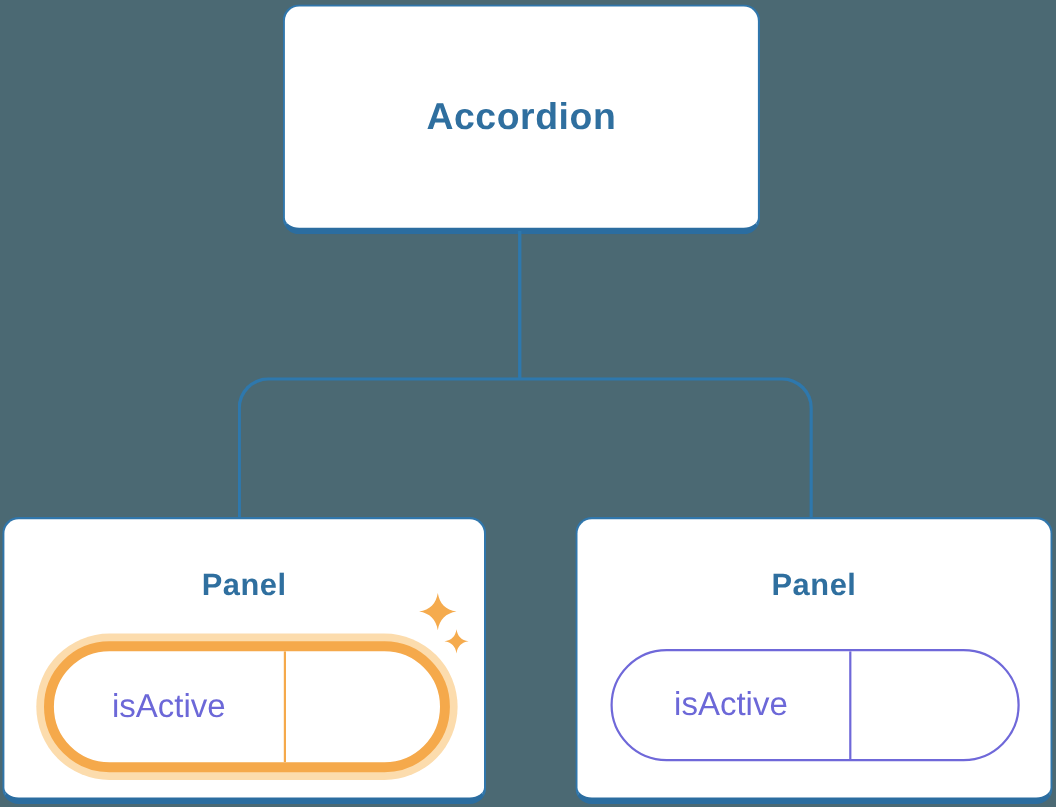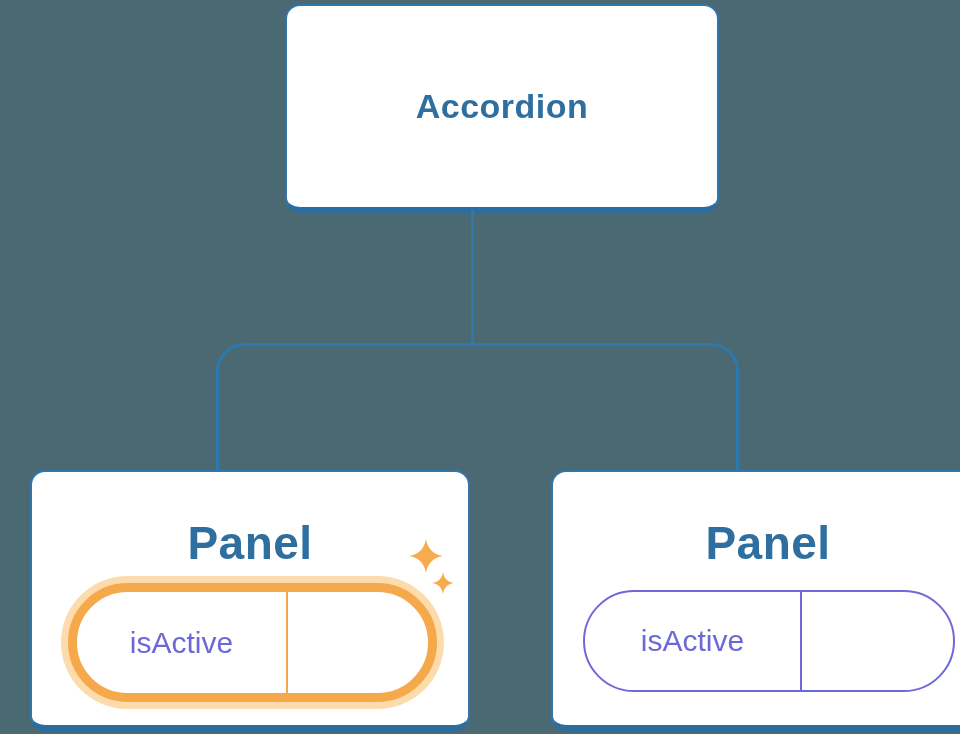--- a/index.html
+++ b/index.html
@@ -27,21 +27,20 @@
     background: var(--canvas-bg);
   }
 
   
   .card {
     position: absolute;
     background: var(--node-fill);
     border: 2.5px solid var(--node-border);
     border-bottom: 6px solid var(--node-border-bottom);
     border-radius: 15px;
-    margin-left: 28px;
   }
   .root-card {
     left: 257px; top: 4px;
     width: 434px; height: 209px;
     display: flex; align-items: center; justify-content: center;
   }
   .root-label {
     color: var(--node-text);
     font-size: 34px;
     font-weight: 600;
@@ -66,21 +65,21 @@
   }
 
   
   .panel-card-left  { left: 2px;   top: 470px; width: 440px; height: 261px; }
   .panel-card-right { left: 523px; top: 470px; width: 434px; height: 261px; }
   .panel-title {
     position: absolute;
     left: 0; right: 0; top: 44px;
     text-align: center;
     color: var(--node-text);
-    font-size: 46px;
+    font-size: 28px;
     font-weight: 600;
     letter-spacing: 0.5px;
   }
 
   
   .pill {
     position: absolute;
     display: grid;
     align-items: stretch;
     background: var(--node-fill);

